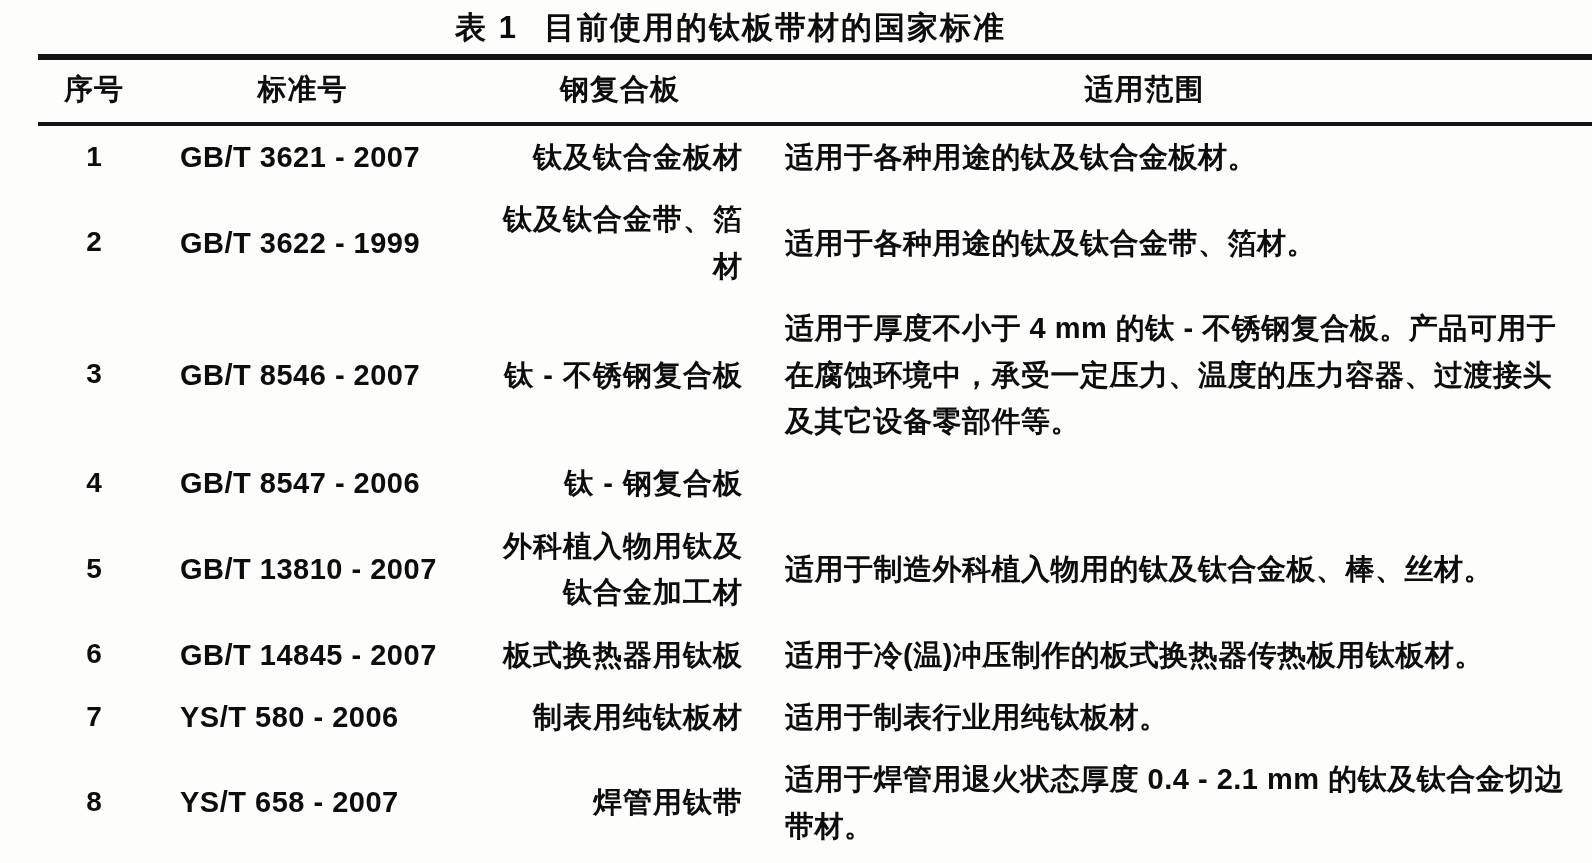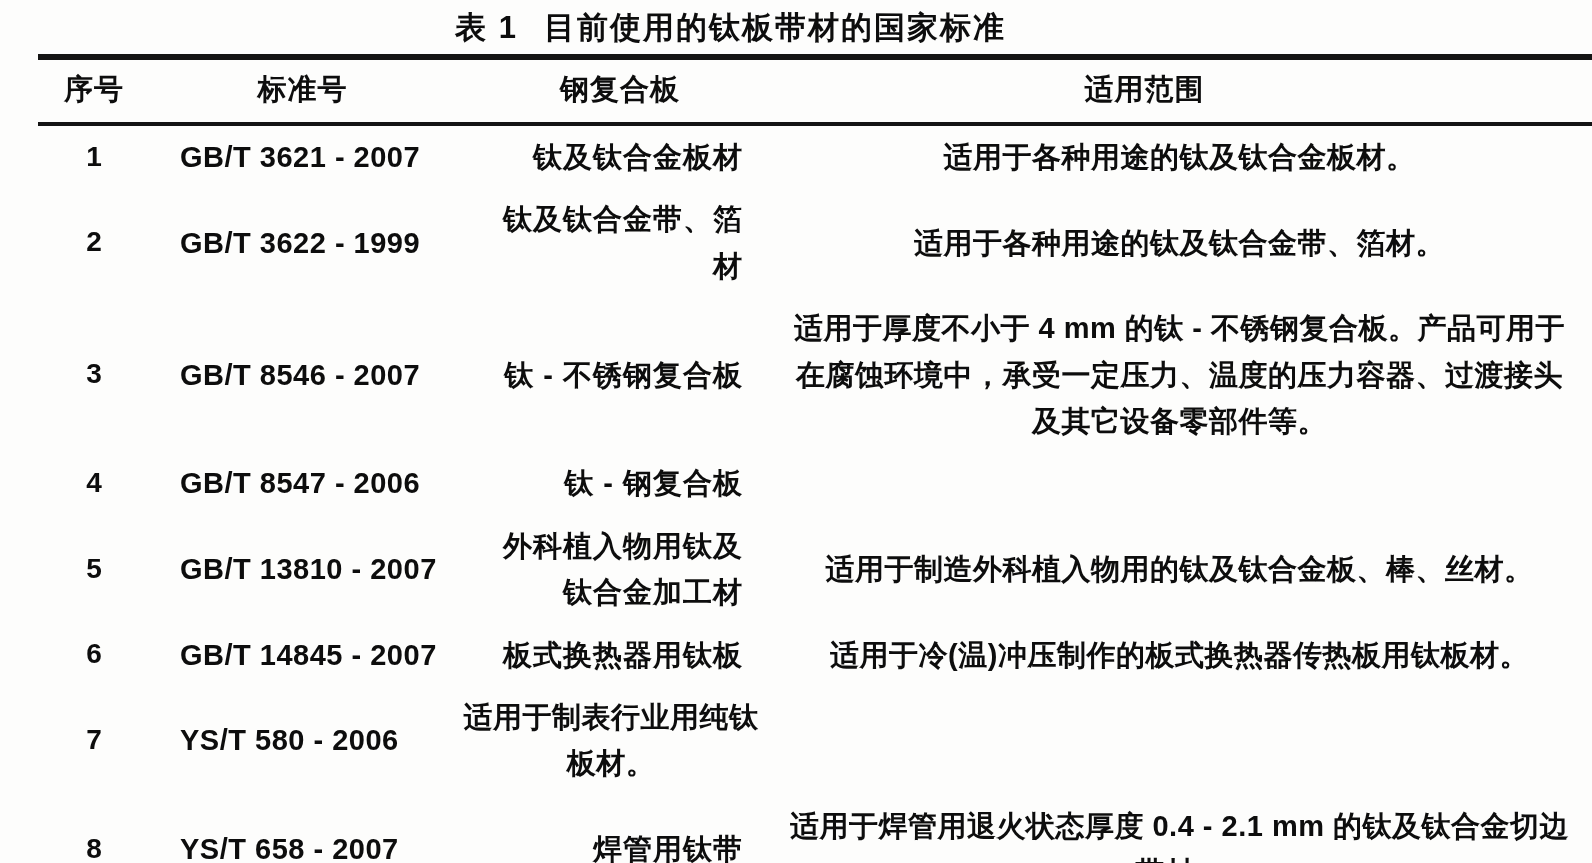--- a/index.html
+++ b/index.html
@@ -50,21 +50,21 @@
     grid-template-columns: 112px 305px 330px 1fr;
     align-items: center;
     font-weight: 700;
     font-size: 29px;
     line-height: 1.6;
     padding: 8px 0;
   }
   .cell-no   { text-align: center; font-size: 28px; }
   .cell-std  { padding-left: 30px; letter-spacing: 0.5px; white-space: nowrap; }
   .cell-name { padding-left: 25px; padding-right: 42px; letter-spacing: 1px; text-align: right; }
-  .cell-scope{ padding-right: 18px; letter-spacing: 0.5px; text-align: center; }
+  .cell-scope{ padding-right: 18px; letter-spacing: 0.5px; }
 </style>
 </head>
 <body>
 
 <div class="page">
 
   <div class="caption">
     <span class="cap-label">表 1</span><span>目前使用的钛板带材的国家标准</span>
   </div>
 
@@ -114,20 +114,21 @@
     <div class="row">
       <div class="cell-no">6</div>
       <div class="cell-std">GB/T 14845 - 2007</div>
       <div class="cell-name">板式换热器用钛板</div>
       <div class="cell-scope">适用于冷(温)冲压制作的板式换热器传热板用钛板材。</div>
     </div>
 
     <div class="row">
       <div class="cell-no">7</div>
       <div class="cell-std">YS/T 580 - 2006</div>
+      <div class="cell-name">制表用纯钛板材</div>
       <div class="cell-scope">适用于制表行业用纯钛板材。</div>
     </div>
 
     <div class="row">
       <div class="cell-no">8</div>
       <div class="cell-std">YS/T 658 - 2007</div>
       <div class="cell-name">焊管用钛带</div>
       <div class="cell-scope">适用于焊管用退火状态厚度 0.4 - 2.1 mm 的钛及钛合金切边带材。</div>
     </div>
 

